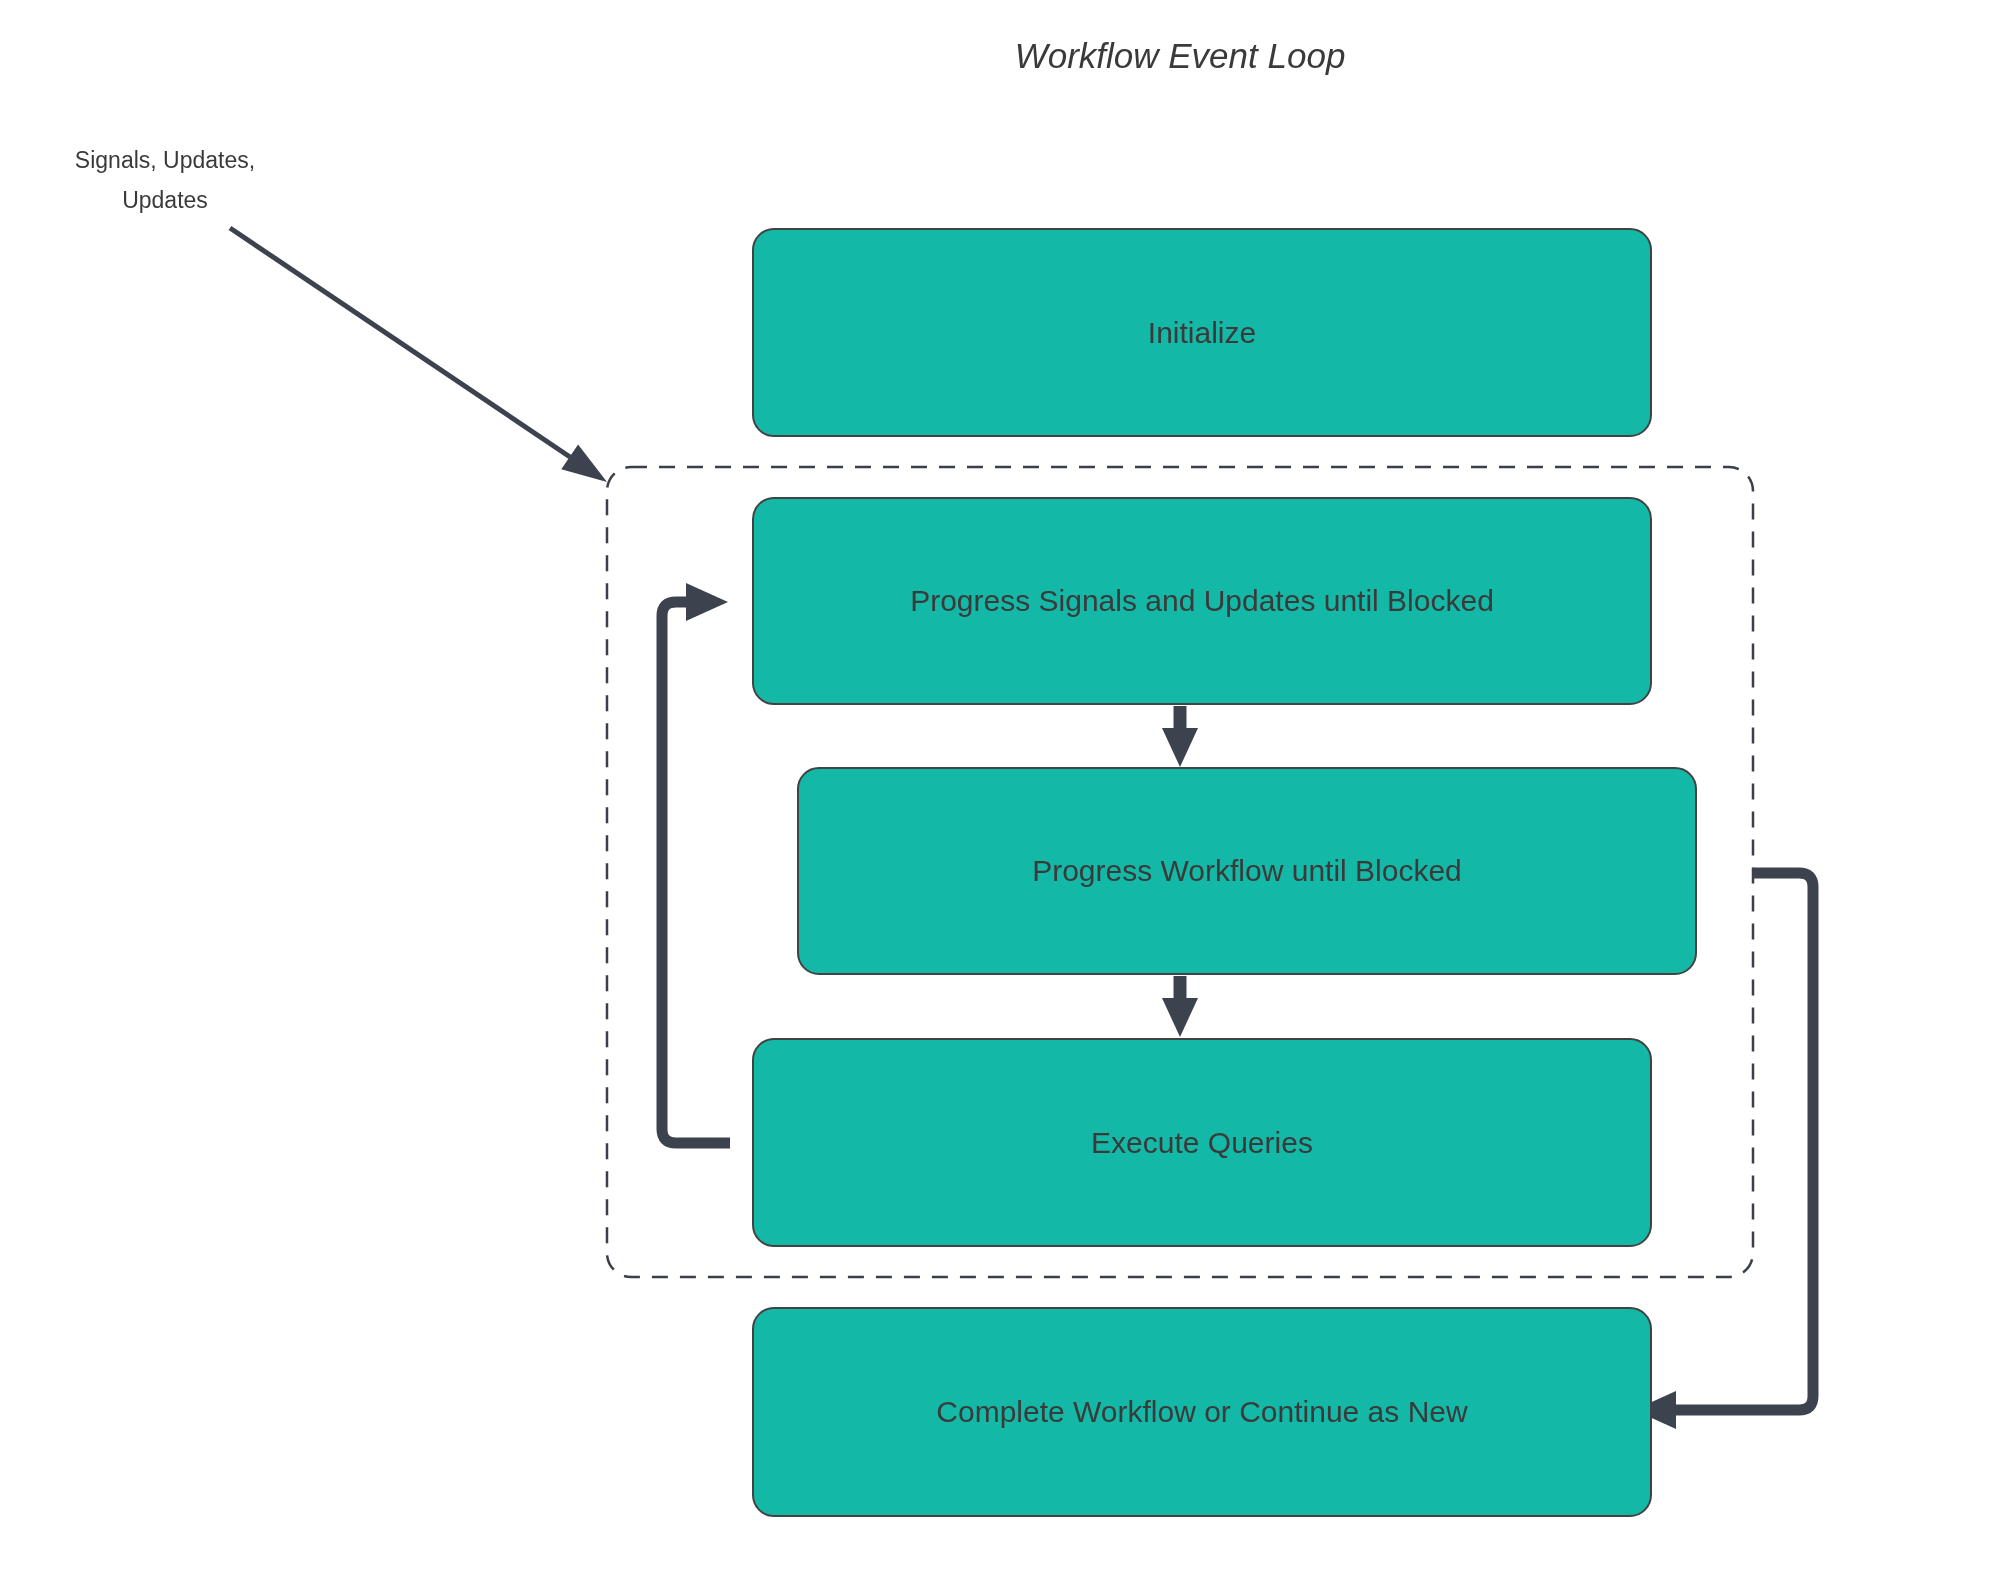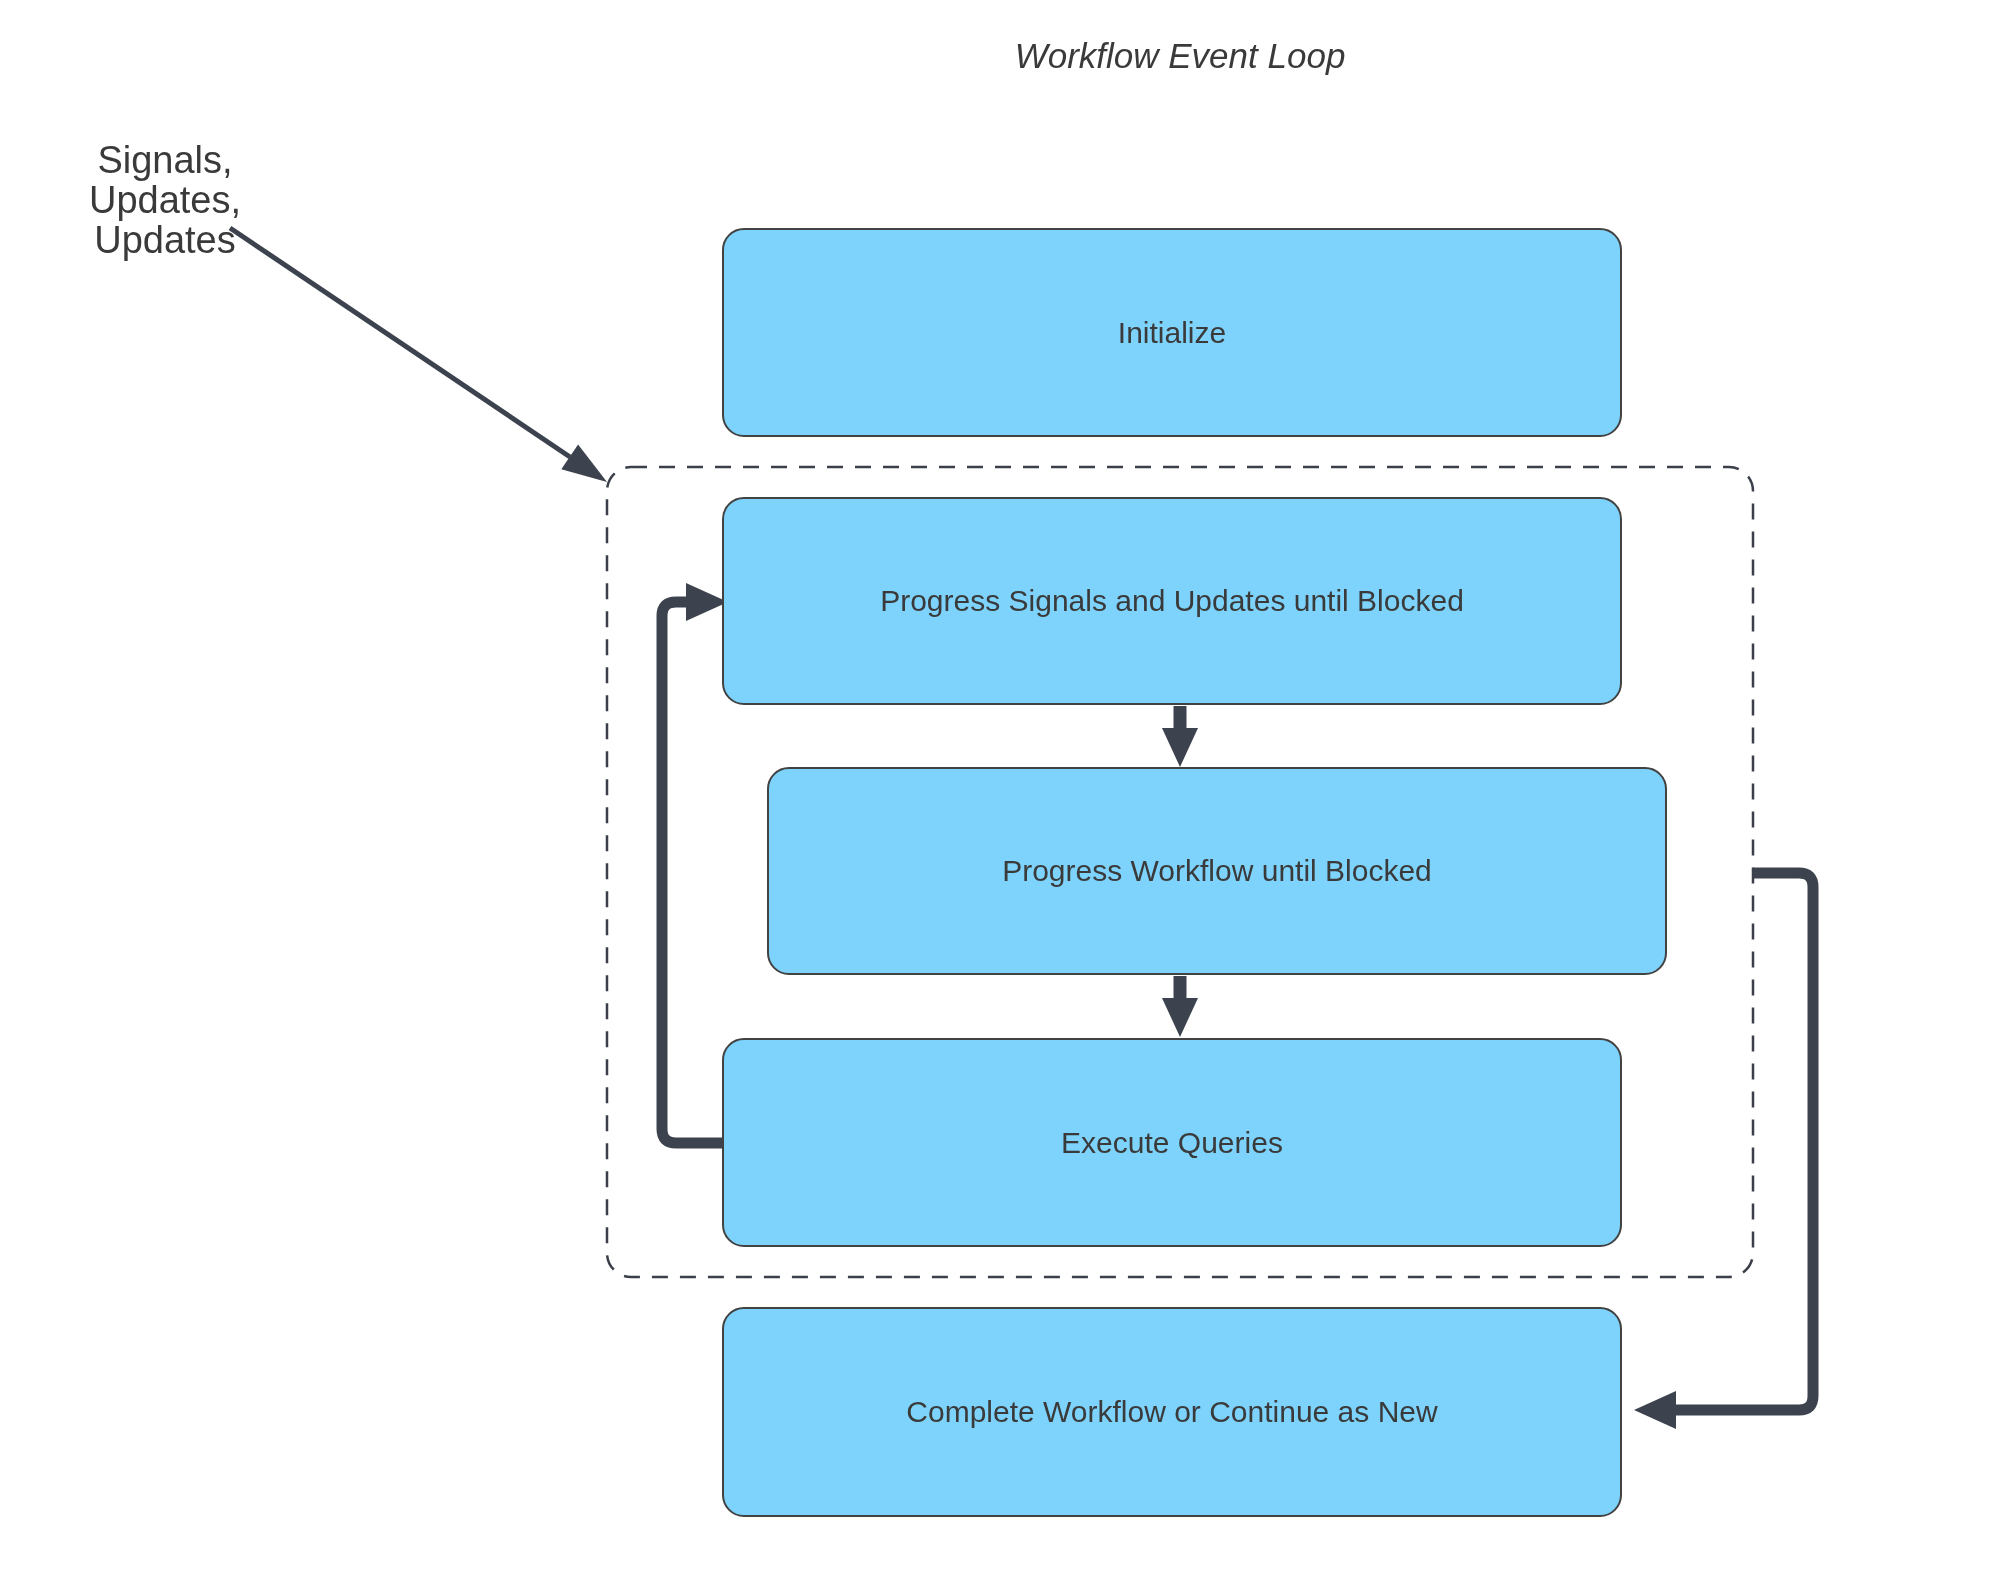--- a/index.html
+++ b/index.html
@@ -28,32 +28,32 @@
     font-size: 35px;
     font-style: italic;
     color: #3a3a3a;
   }
   .ext-label {
     position: absolute;
     left: 20px;
     top: 140px;
     width: 290px;
     text-align: center;
-    font-size: 38px;
+    font-size: 23px;
     line-height: 40px;
     color: #3a3a3a;
   }
   .ext-label span { display: block; }
   .node {
     position: absolute;
-    left: 722px;
+    left: 752px;
     width: 900px;
     height: 209px;
     box-sizing: border-box;
-    background: #7dd3fc;
+    background: #14b8a6;
     border: 2.5px solid #424242;
     border-radius: 22px;
     display: flex;
     align-items: center;
     justify-content: center;
     text-align: center;
     font-size: 30px;
     color: #3a3a3a;
     padding: 0 40px;
   }

